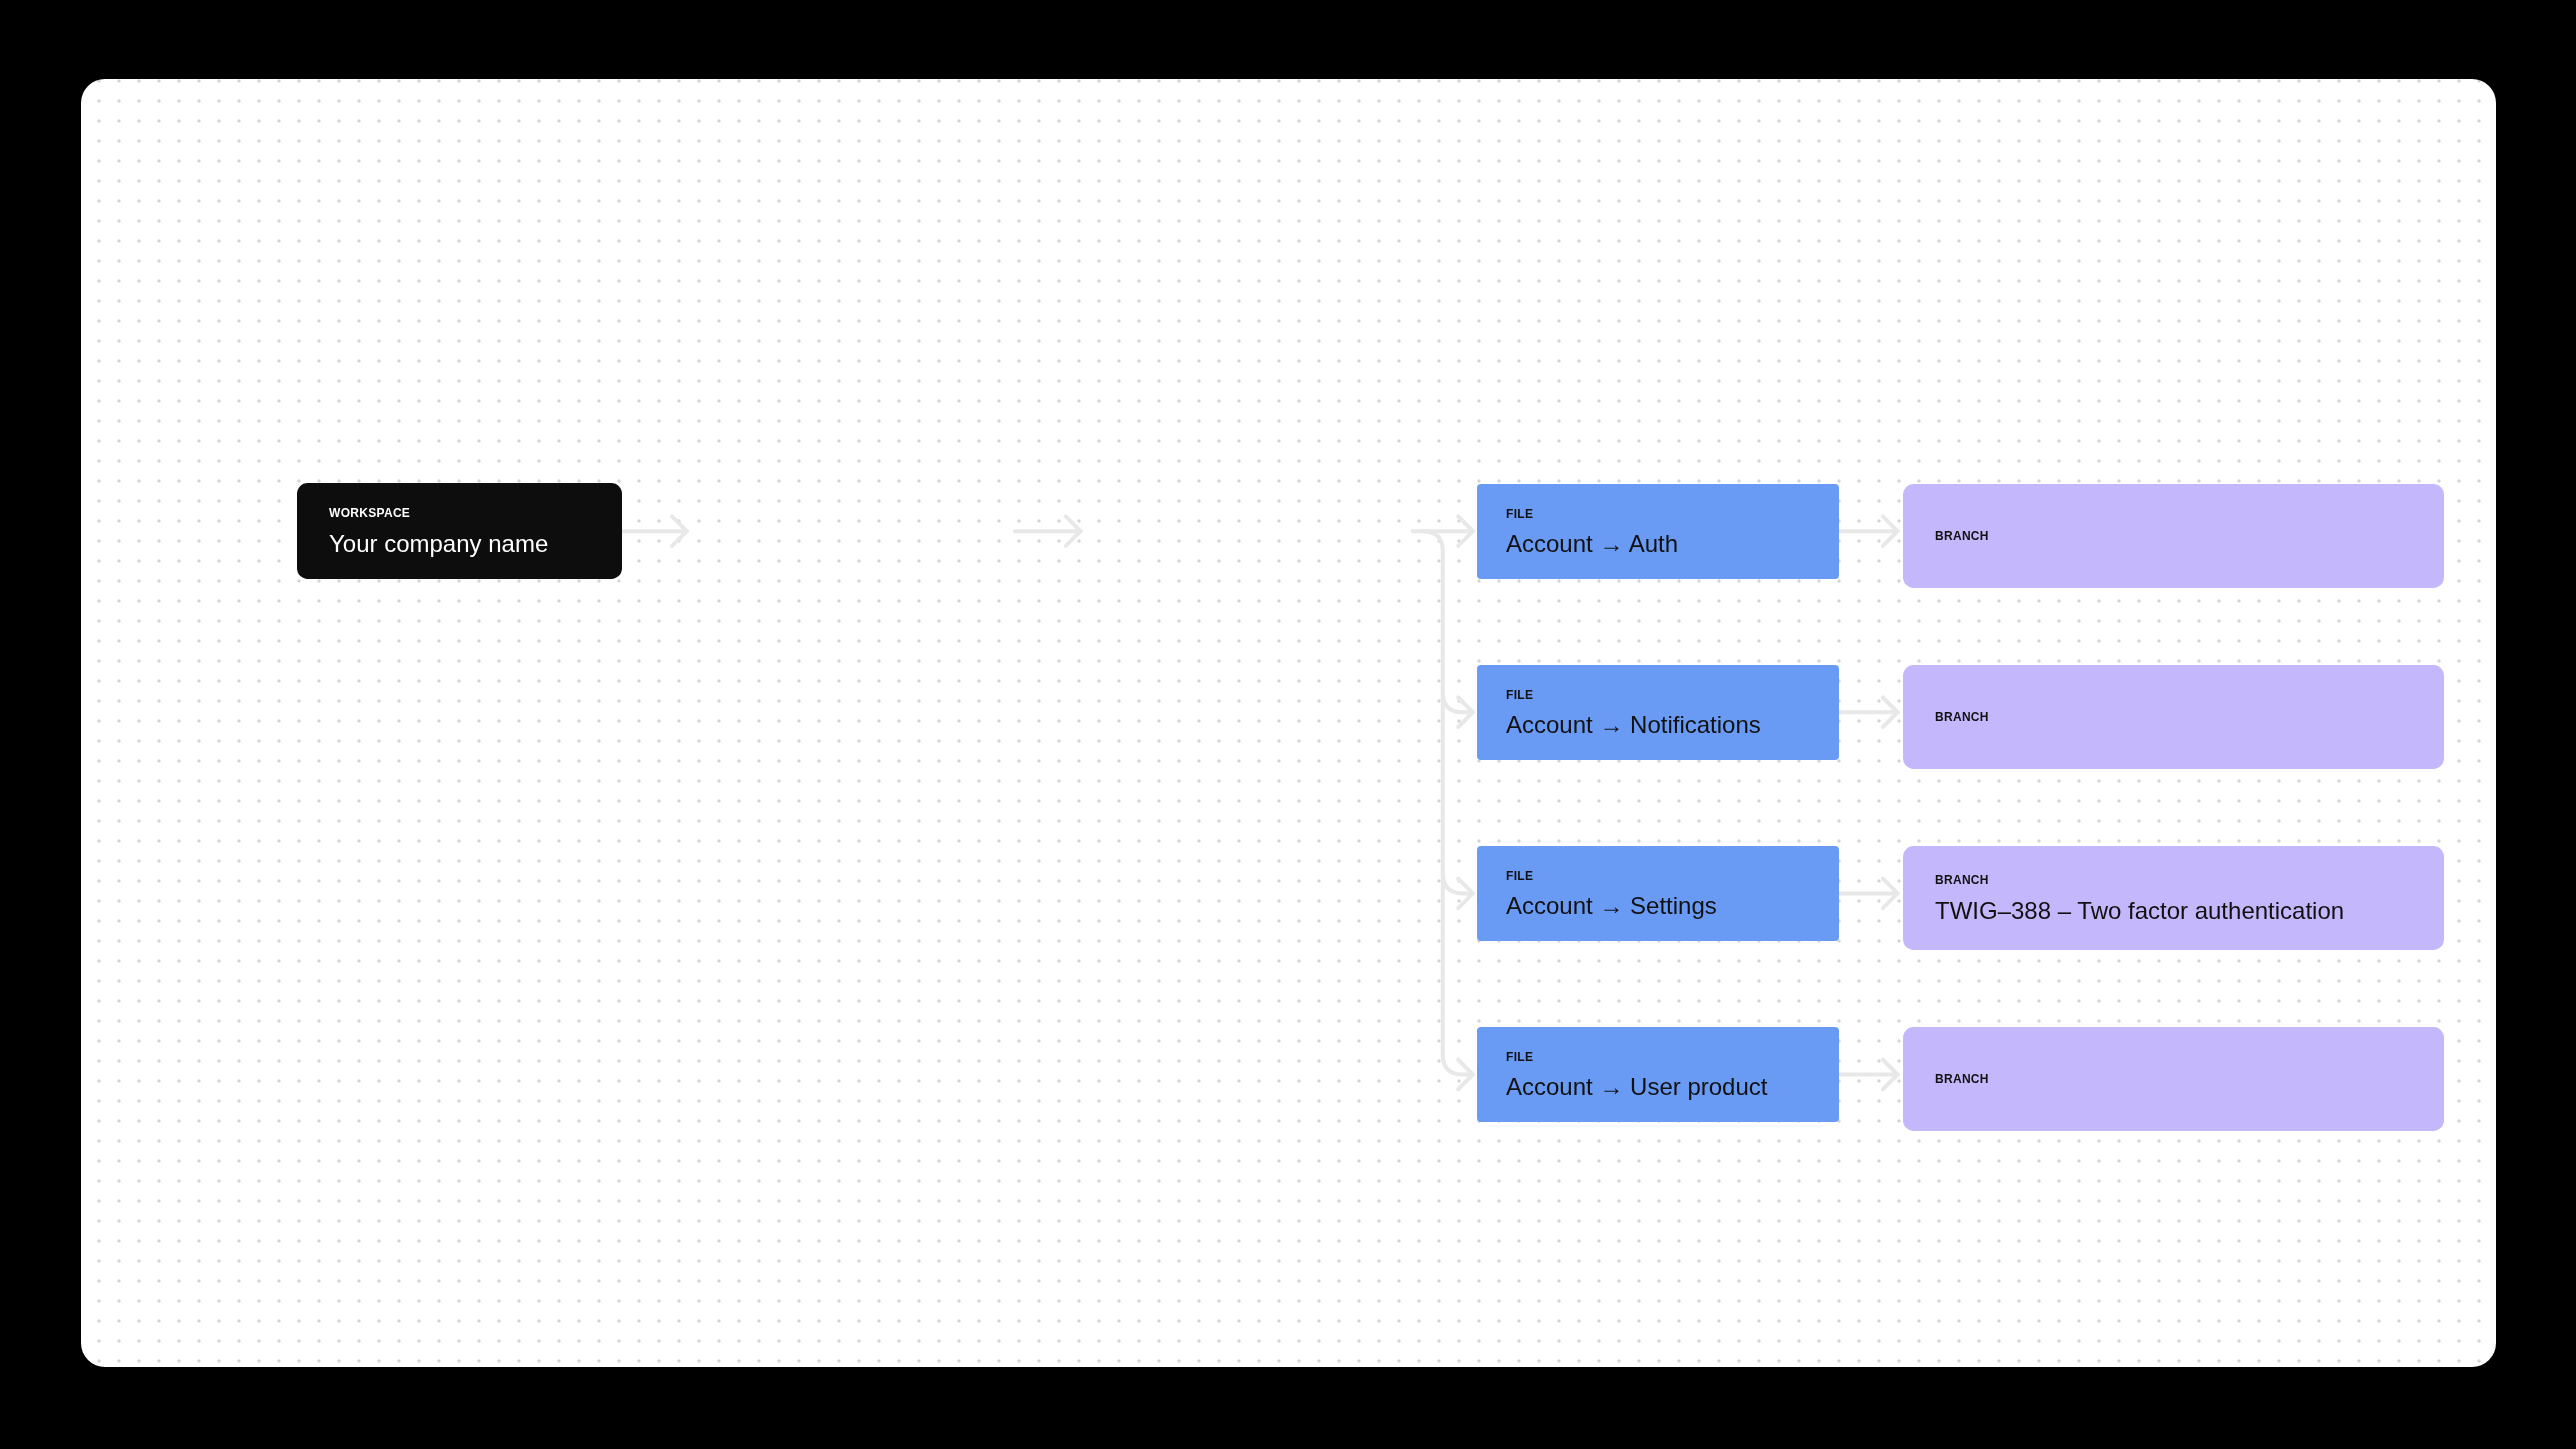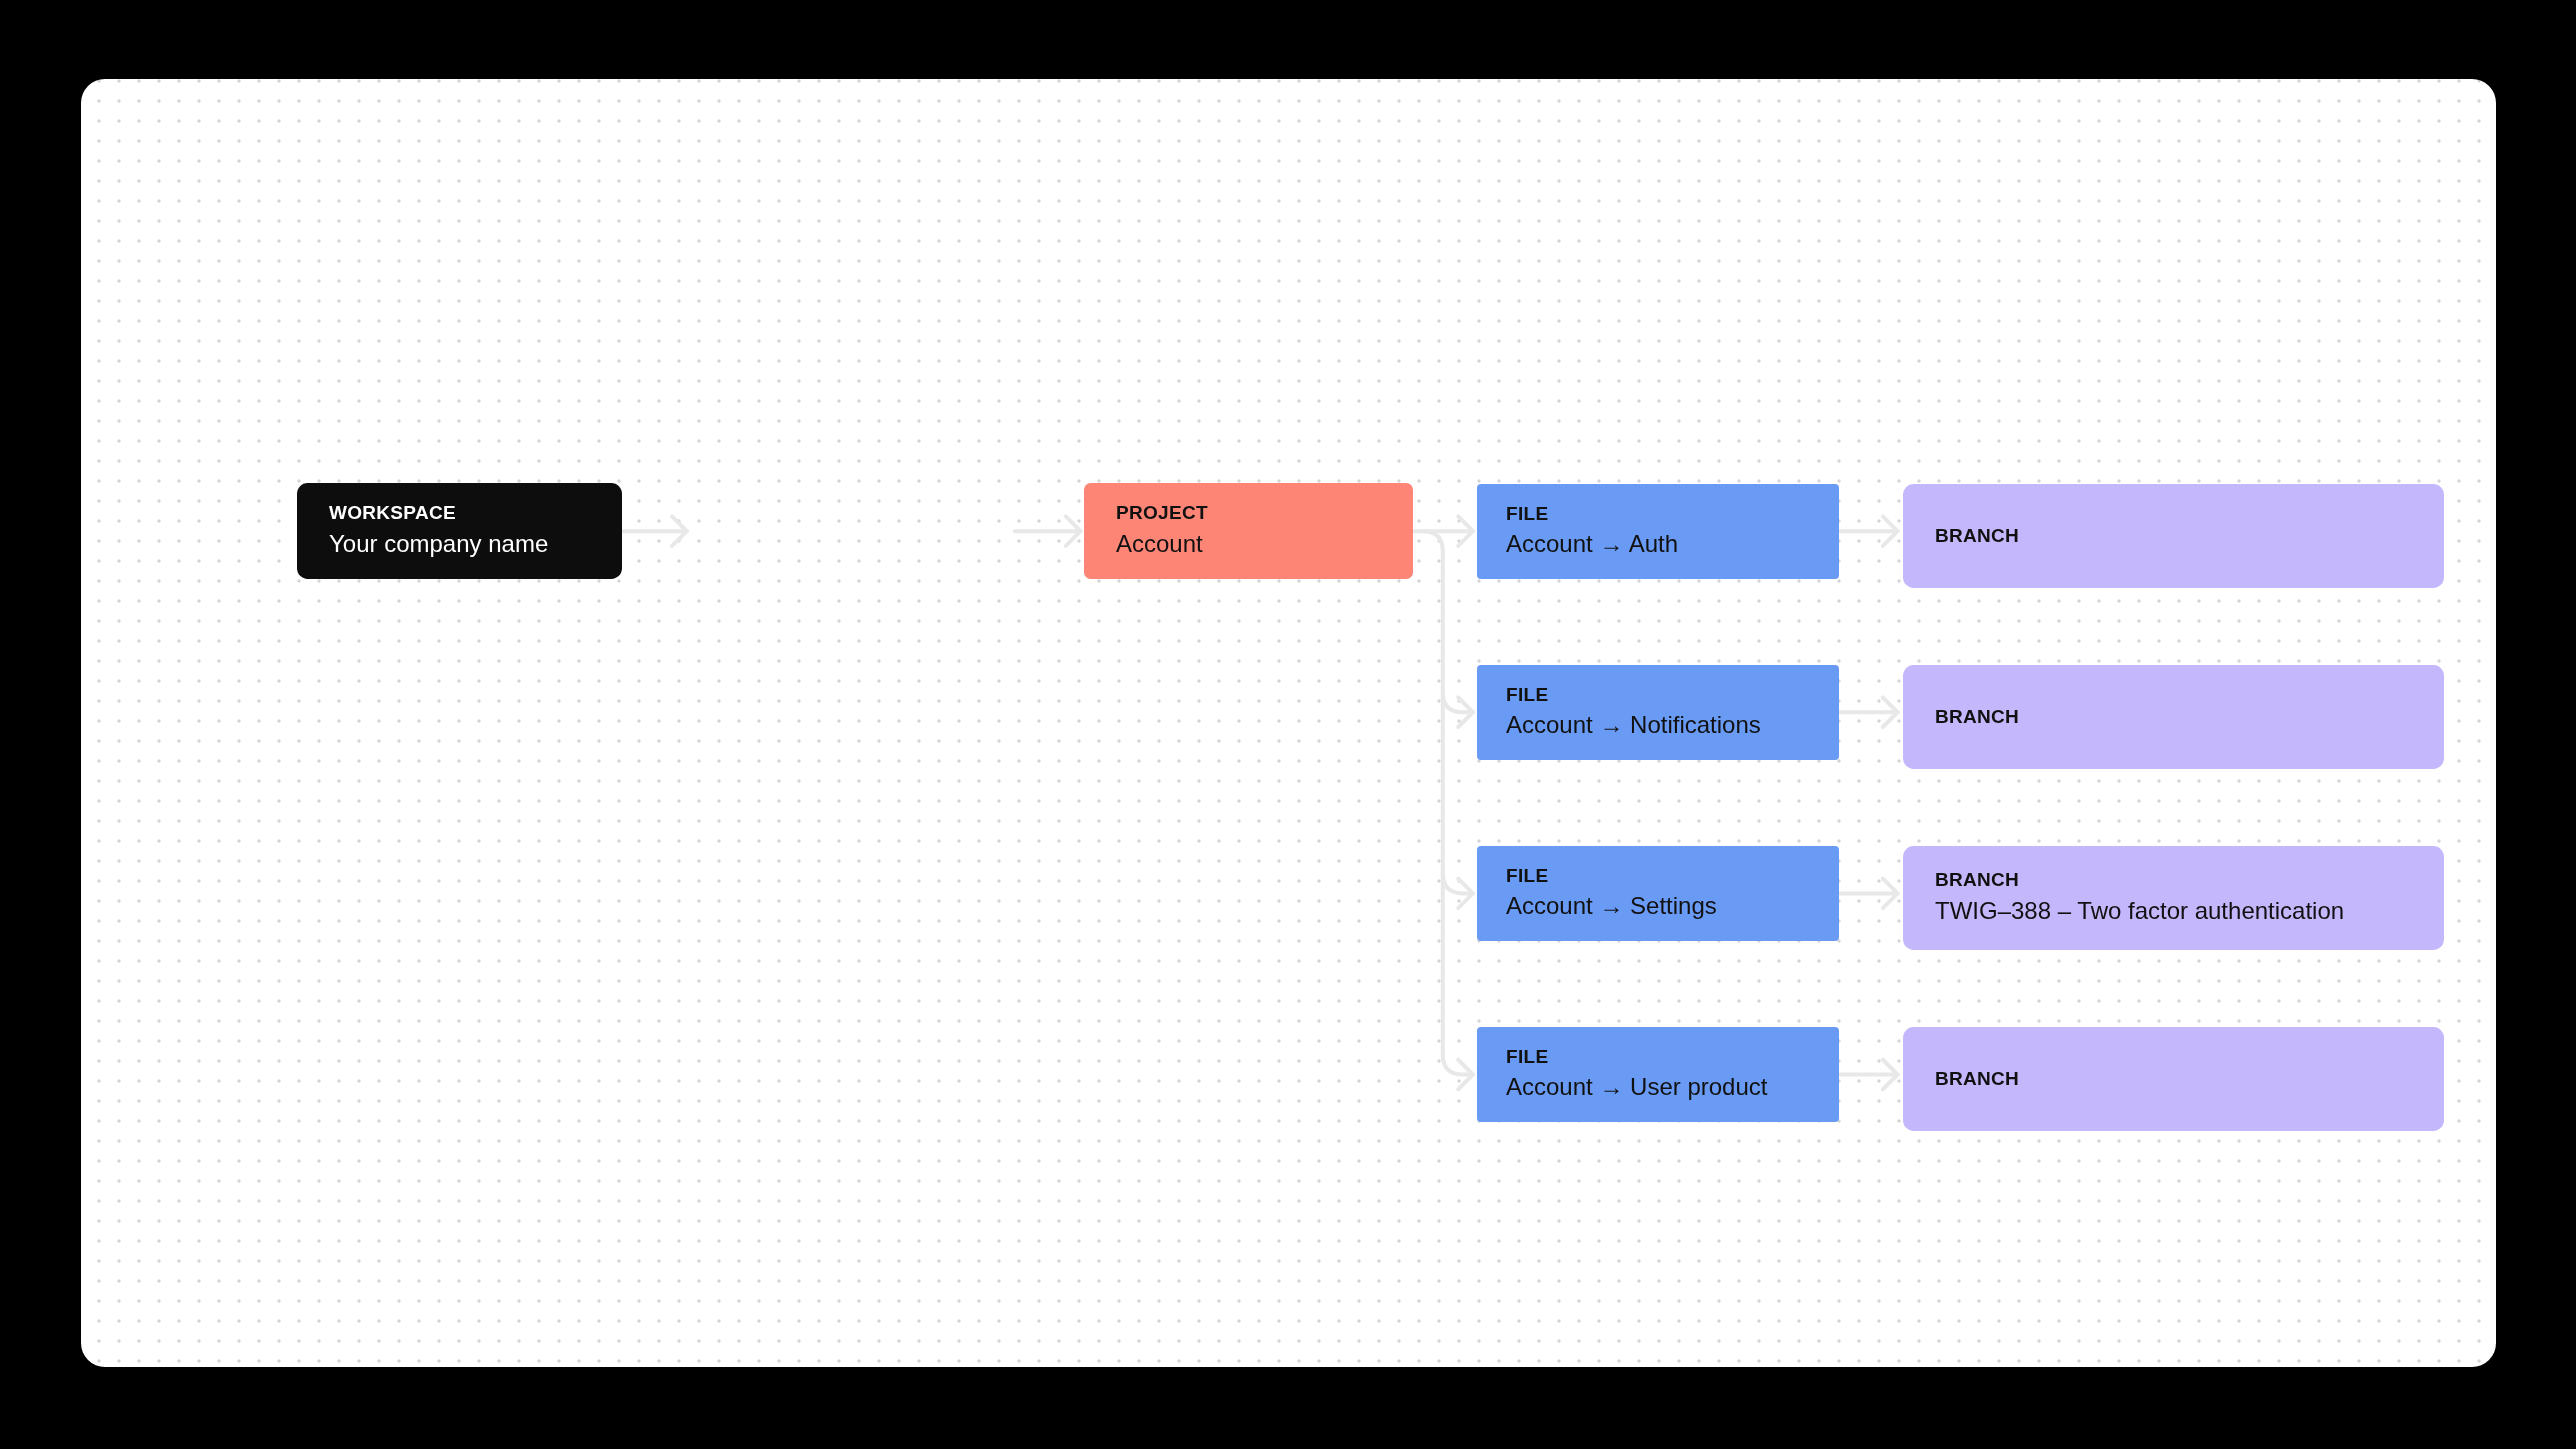--- a/index.html
+++ b/index.html
@@ -39,21 +39,21 @@
     box-sizing: border-box;
     display: flex;
     flex-direction: column;
     justify-content: center;
     gap: 4.7px;
     padding-left: 32px;
     padding-right: 16px;
     color: #111111;
   }
   .node .node-label {
-    font-size: 19px;
+    font-size: 12px;
     font-weight: 700;
     letter-spacing: 0.3px;
     line-height: 20px;
   }
   .node .node-title {
     font-size: 24px;
     font-weight: 400;
     line-height: 31px;
     white-space: nowrap;
   }
@@ -140,24 +140,20 @@
       </g>
     </g>
   </svg>
 
   <div class="node node-workspace" style="background-color: rgb(13, 13, 13); color: rgb(255, 255, 255);">
     <div class="node-label">WORKSPACE</div>
     <div class="node-title">Your company name</div>
   </div>
 
 
-  <div class="node node-project" style="background-color: rgb(252, 133, 118);">
-    <div class="node-label">PROJECT</div>
-    <div class="node-title">Account</div>
-  </div>
 
   <div class="node node-file row-0" style="background-color: rgb(105, 154, 244);">
     <div class="node-label">FILE</div>
     <div class="node-title">Account → Auth</div>
   </div>
   <div class="node node-file row-1" style="background-color: rgb(105, 154, 244);">
     <div class="node-label">FILE</div>
     <div class="node-title">Account → Notifications</div>
   </div>
   <div class="node node-file row-2" style="background-color: rgb(105, 154, 244);">

